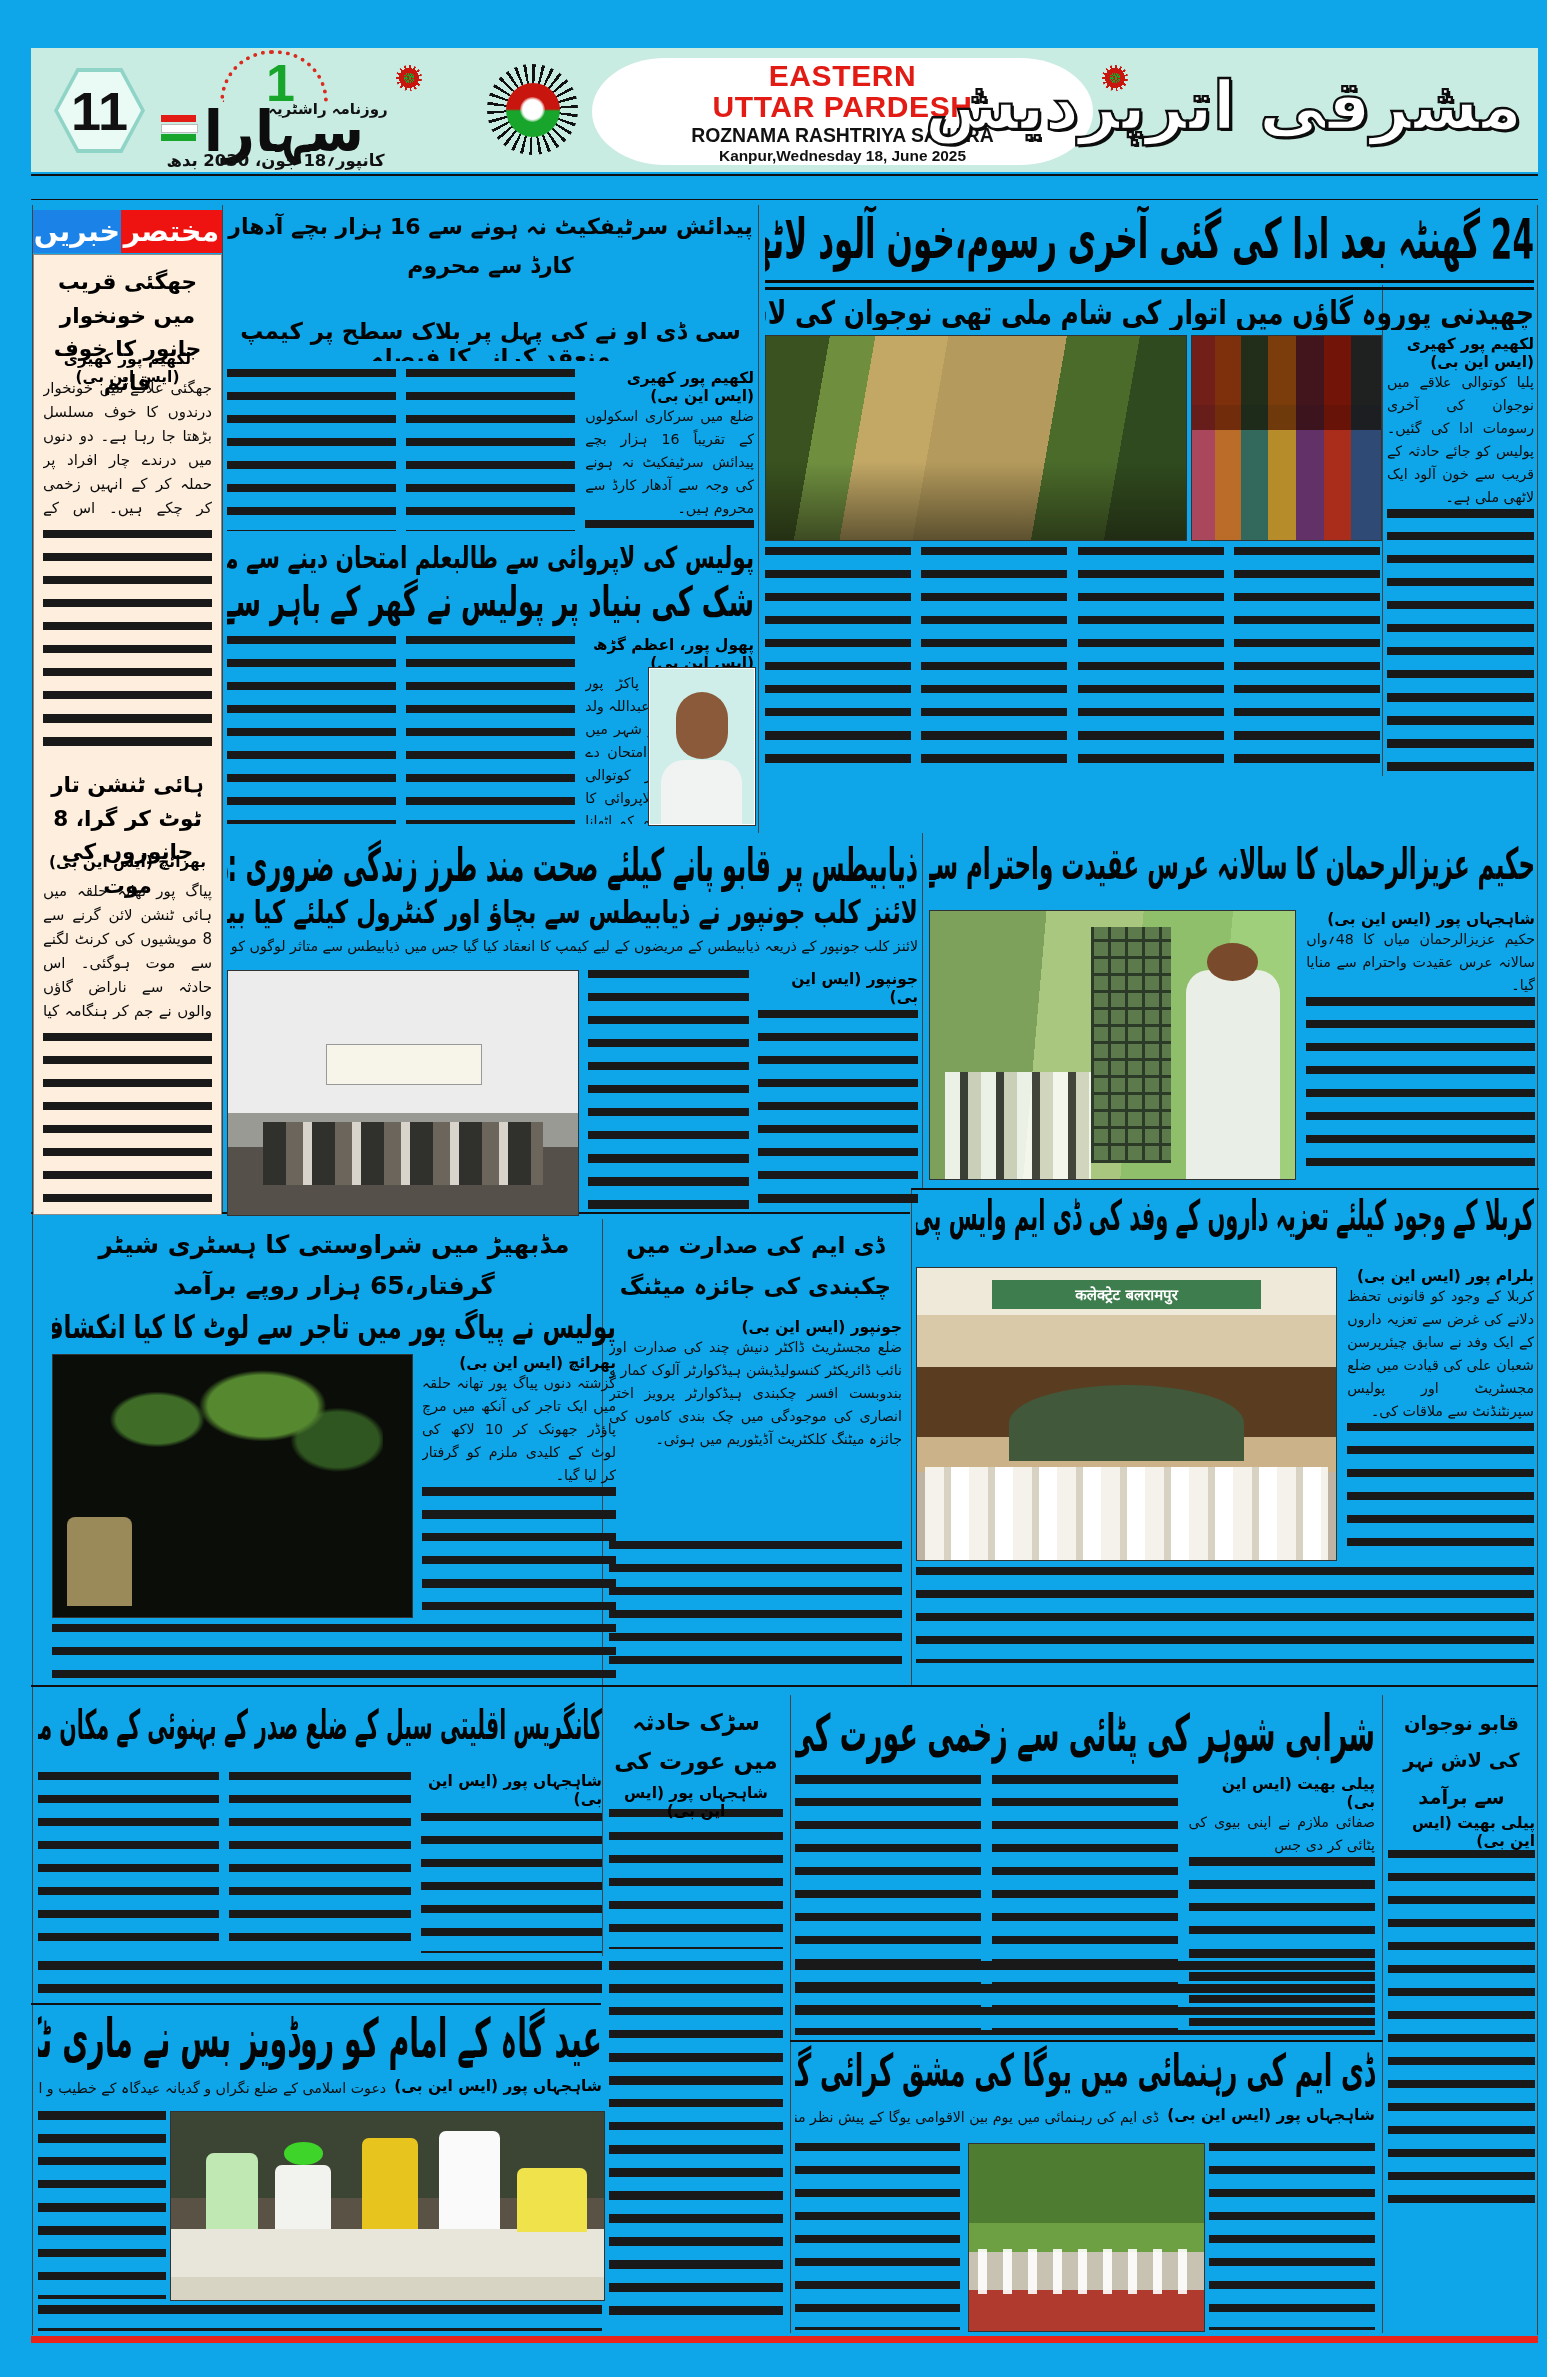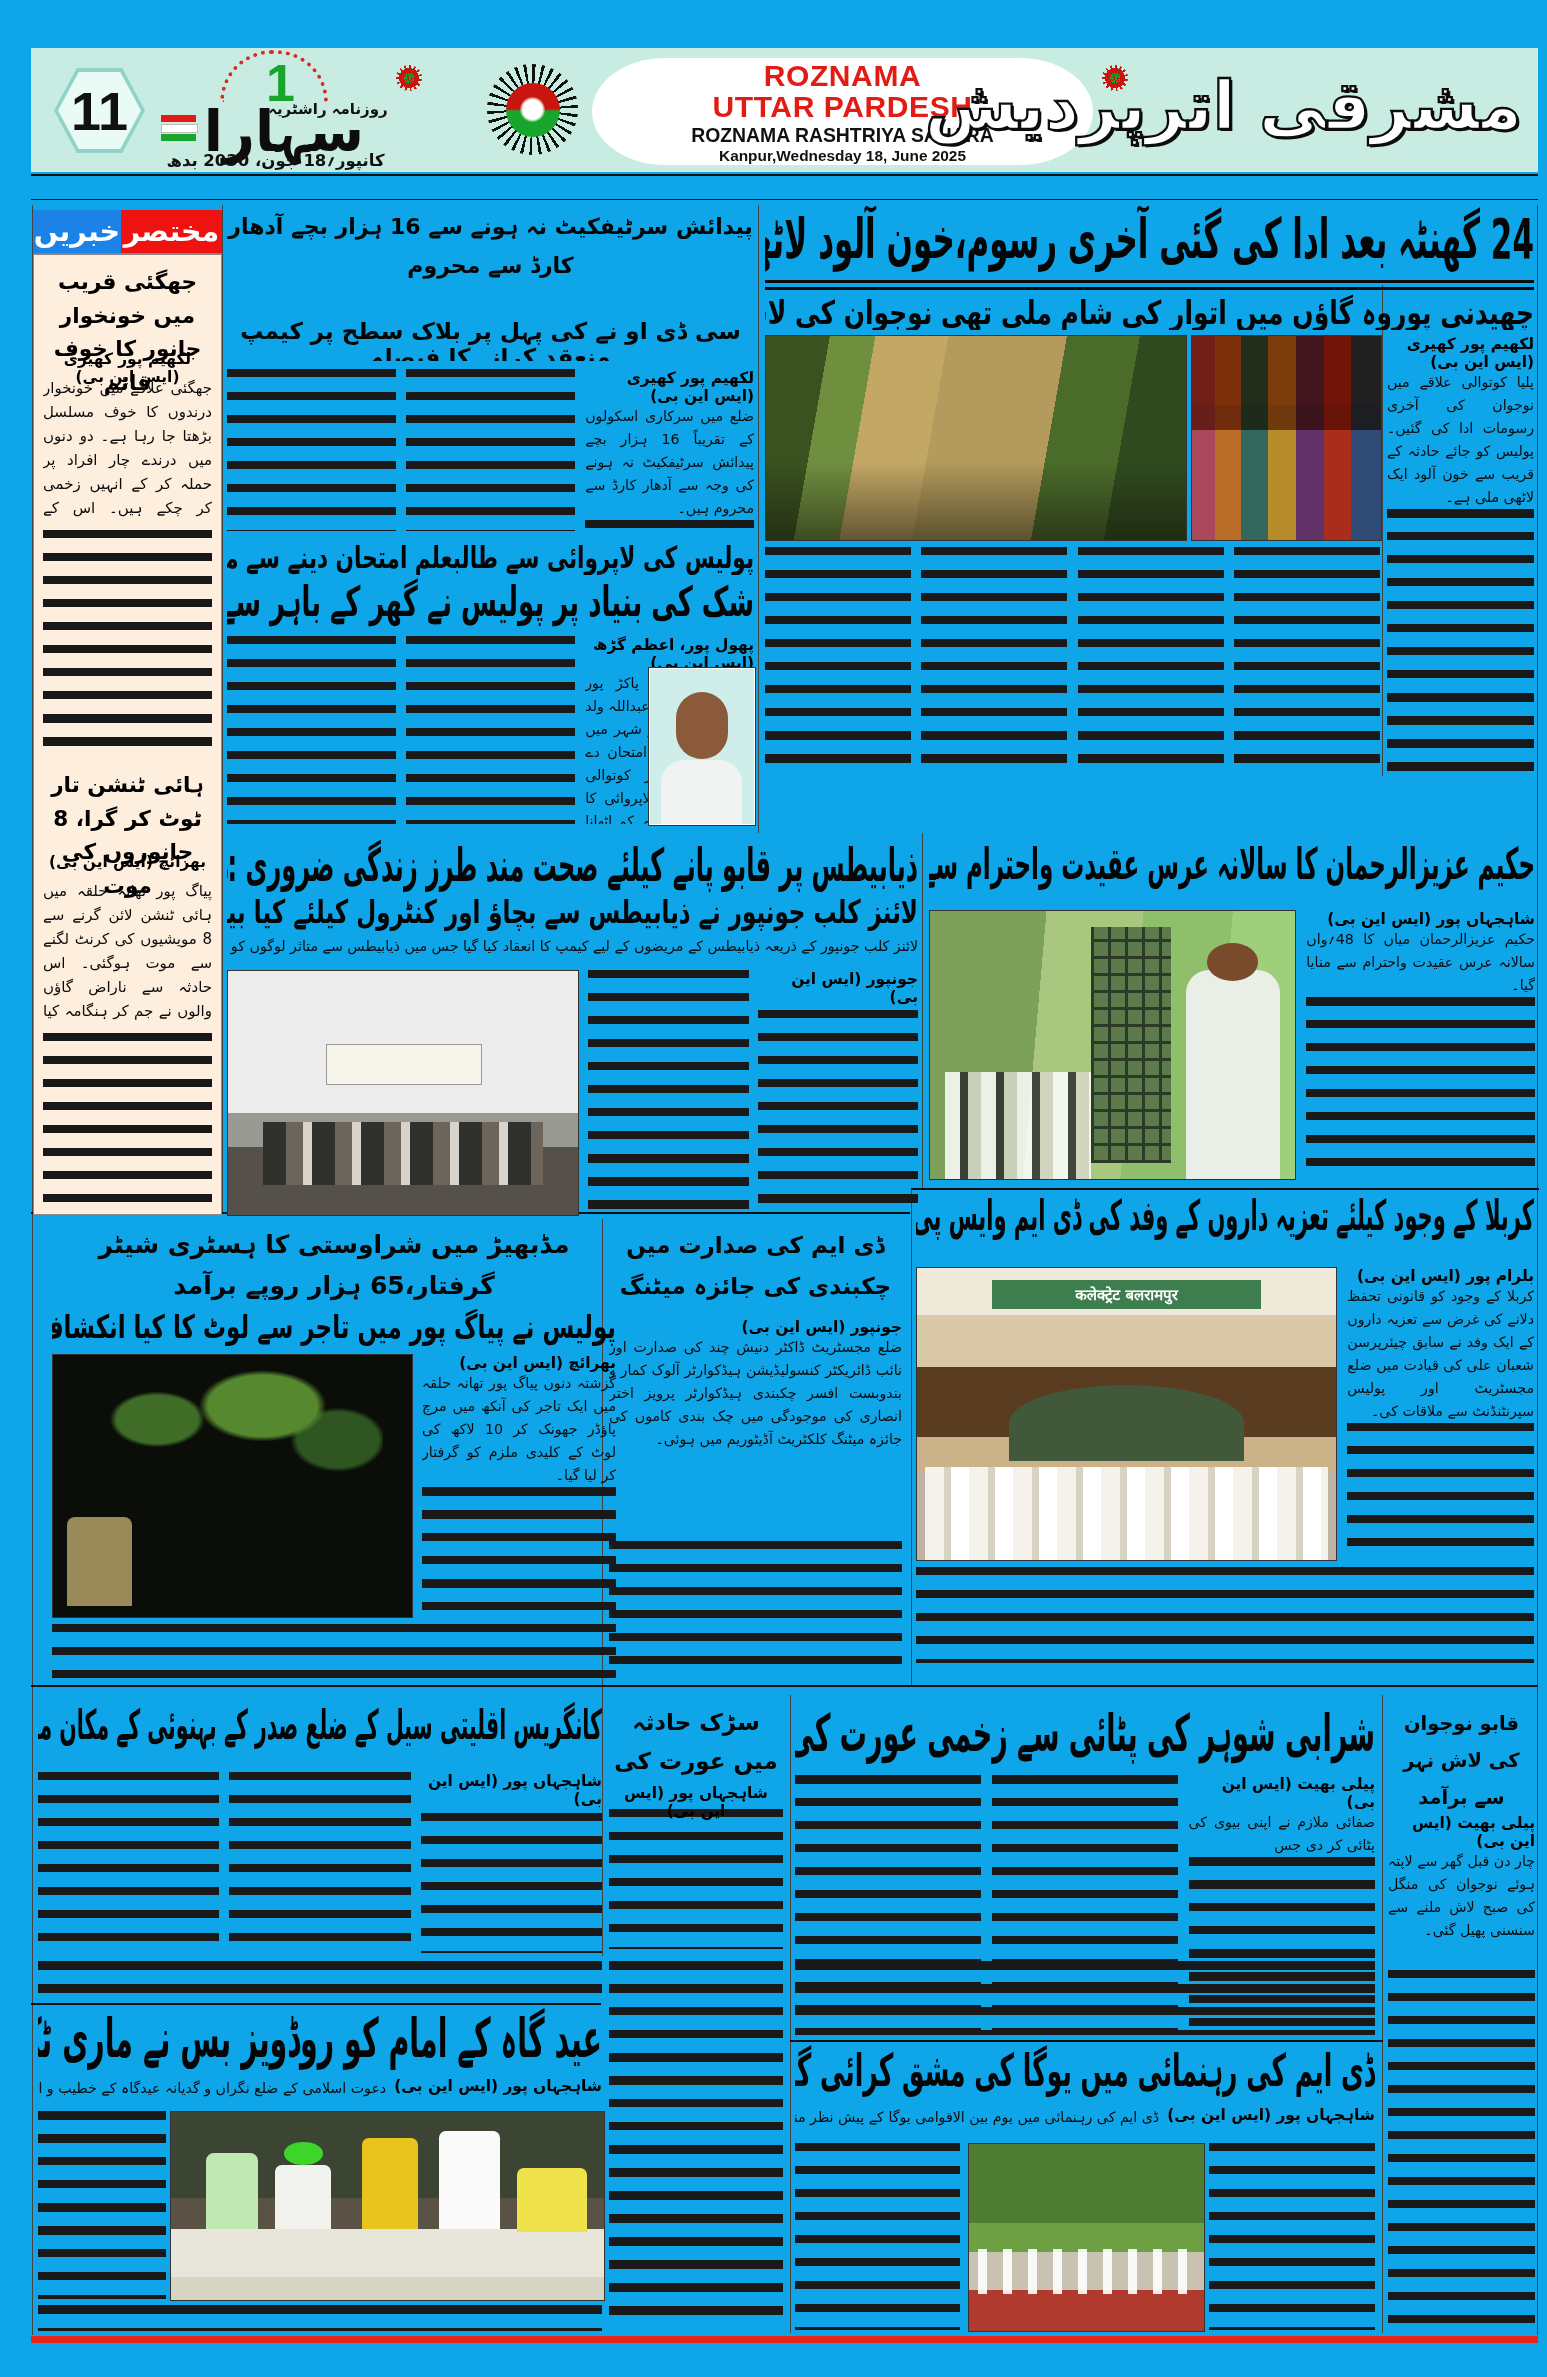--- a/index.html
+++ b/index.html
@@ -78,21 +78,21 @@
       <div class="flagbar" style="left:8px;top:76px;background:#ffffff;border:0.6px solid #bbb;"></div>
       <div class="flagbar" style="left:8px;top:86px;background:#18a52b;"></div>
       <div id="mast-date">کانپور؍18 جون، 2030 بدھ</div>
     </div>
     <div class="miniburst" style="left:365px;top:17px;"></div>
     <div id="starburst">
       <div class="core"></div>
         <div class="flash"></div>
     </div>
     <div id="whitepanel">
-      <div class="ed-red">ROZNAMA</div>
+      <div class="ed-red">EASTERN</div>
       <div class="ed-red">UTTAR PARDESH</div>
       <div class="ed-blk">ROZNAMA RASHTRIYA SAHARA</div>
       <div class="ed-date">Kanpur,Wednesday 18, June 2025</div>
     </div>
     <div class="miniburst" style="left:1071px;top:17px;"></div>
     <div id="urdu-ed">مشرقی اترپردیش</div>
   </div>
   <div class="rule" style="left:32px;top:174px;width:1507px;height:2.3px;"></div>
   <div class="rule" style="left:32px;top:199px;width:1507px;height:1.1px;"></div>
 
@@ -346,21 +346,20 @@
         </div>
       <div class="col">
           <div class="sim fill"></div>
         </div>
     </div>
   </div>
 
   <div class="abs" style="left:1389px;top:1706px;width:147px;">
     <div class="headline" style="font-size:19.4px;line-height:1.9;height:108px;">قابو نوجوان کی لاش نہر سے برآمد</div>
     <div class="dl">پیلی بھیت (ایس این بی)</div>
-    <div class="lead" style="height:120px;">چار دن قبل گھر سے لاپتہ ہوئے نوجوان کی منگل کی صبح لاش ملنے سے سنسنی پھیل گئی۔</div>
     <div class="sim" style="height:353px;"></div>
   </div>
 
   <div class="sim abs" style="left:39px;top:1961px;width:564px;height:38px;"></div>
   <div class="sim abs" style="left:610px;top:1961px;width:174px;height:368px;"></div>
   <div class="abs" style="left:39px;top:2008px;width:564px;">
     <div class="headline" style="height:64px;">
       <span class="squeeze nowrap" style="font-size:28.5px;transform:scaleY(1.9);">عید گاہ کے امام کو روڈویز بس نے ماری ٹکر</span>
     </div>
     <div style="display:flex;gap:8px;margin-top:4.6px;height:30px;overflow:hidden;">

